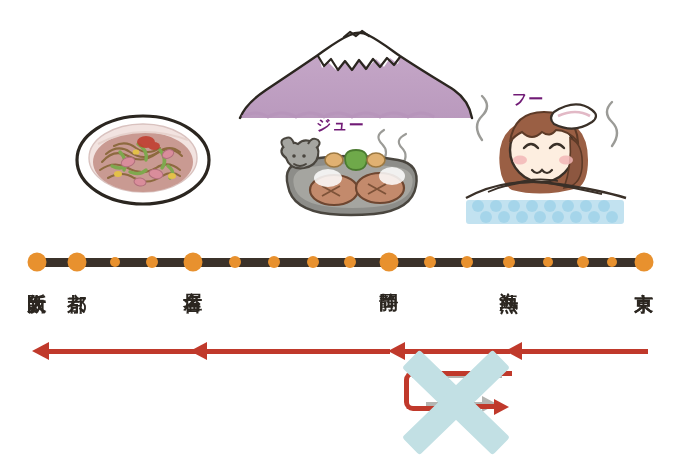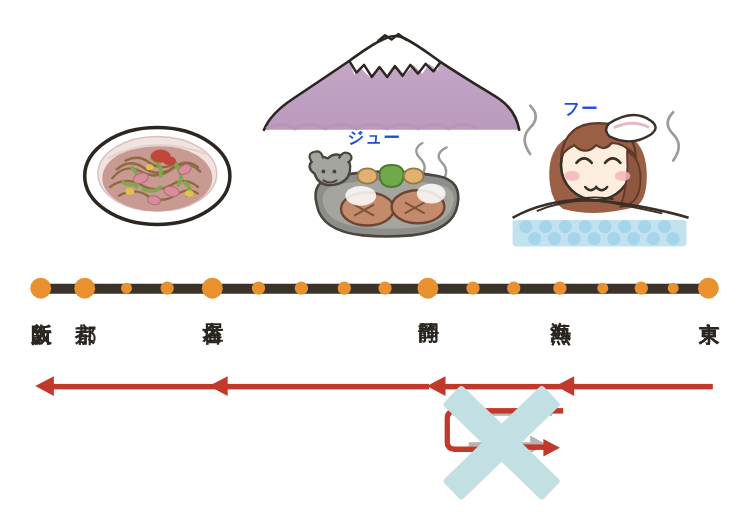--- a/index.html
+++ b/index.html
@@ -12,21 +12,21 @@
   }
   #stage{position:absolute;left:0;top:0;width:680px;height:470px;}
 
   
   .illus{position:absolute;}
 
   
   .onomat{
     position:absolute;
     font-family:"DejaVu Sans","Liberation Sans",sans-serif;
-    color:#1d4ed8;
+    color:#701a75;
     letter-spacing:1px;
     white-space:nowrap;
   }
 
   
   #rail-line{
     position:absolute;
     left:34px;top:258px;
     width:612px;height:9px;
     background:#3b322a;

